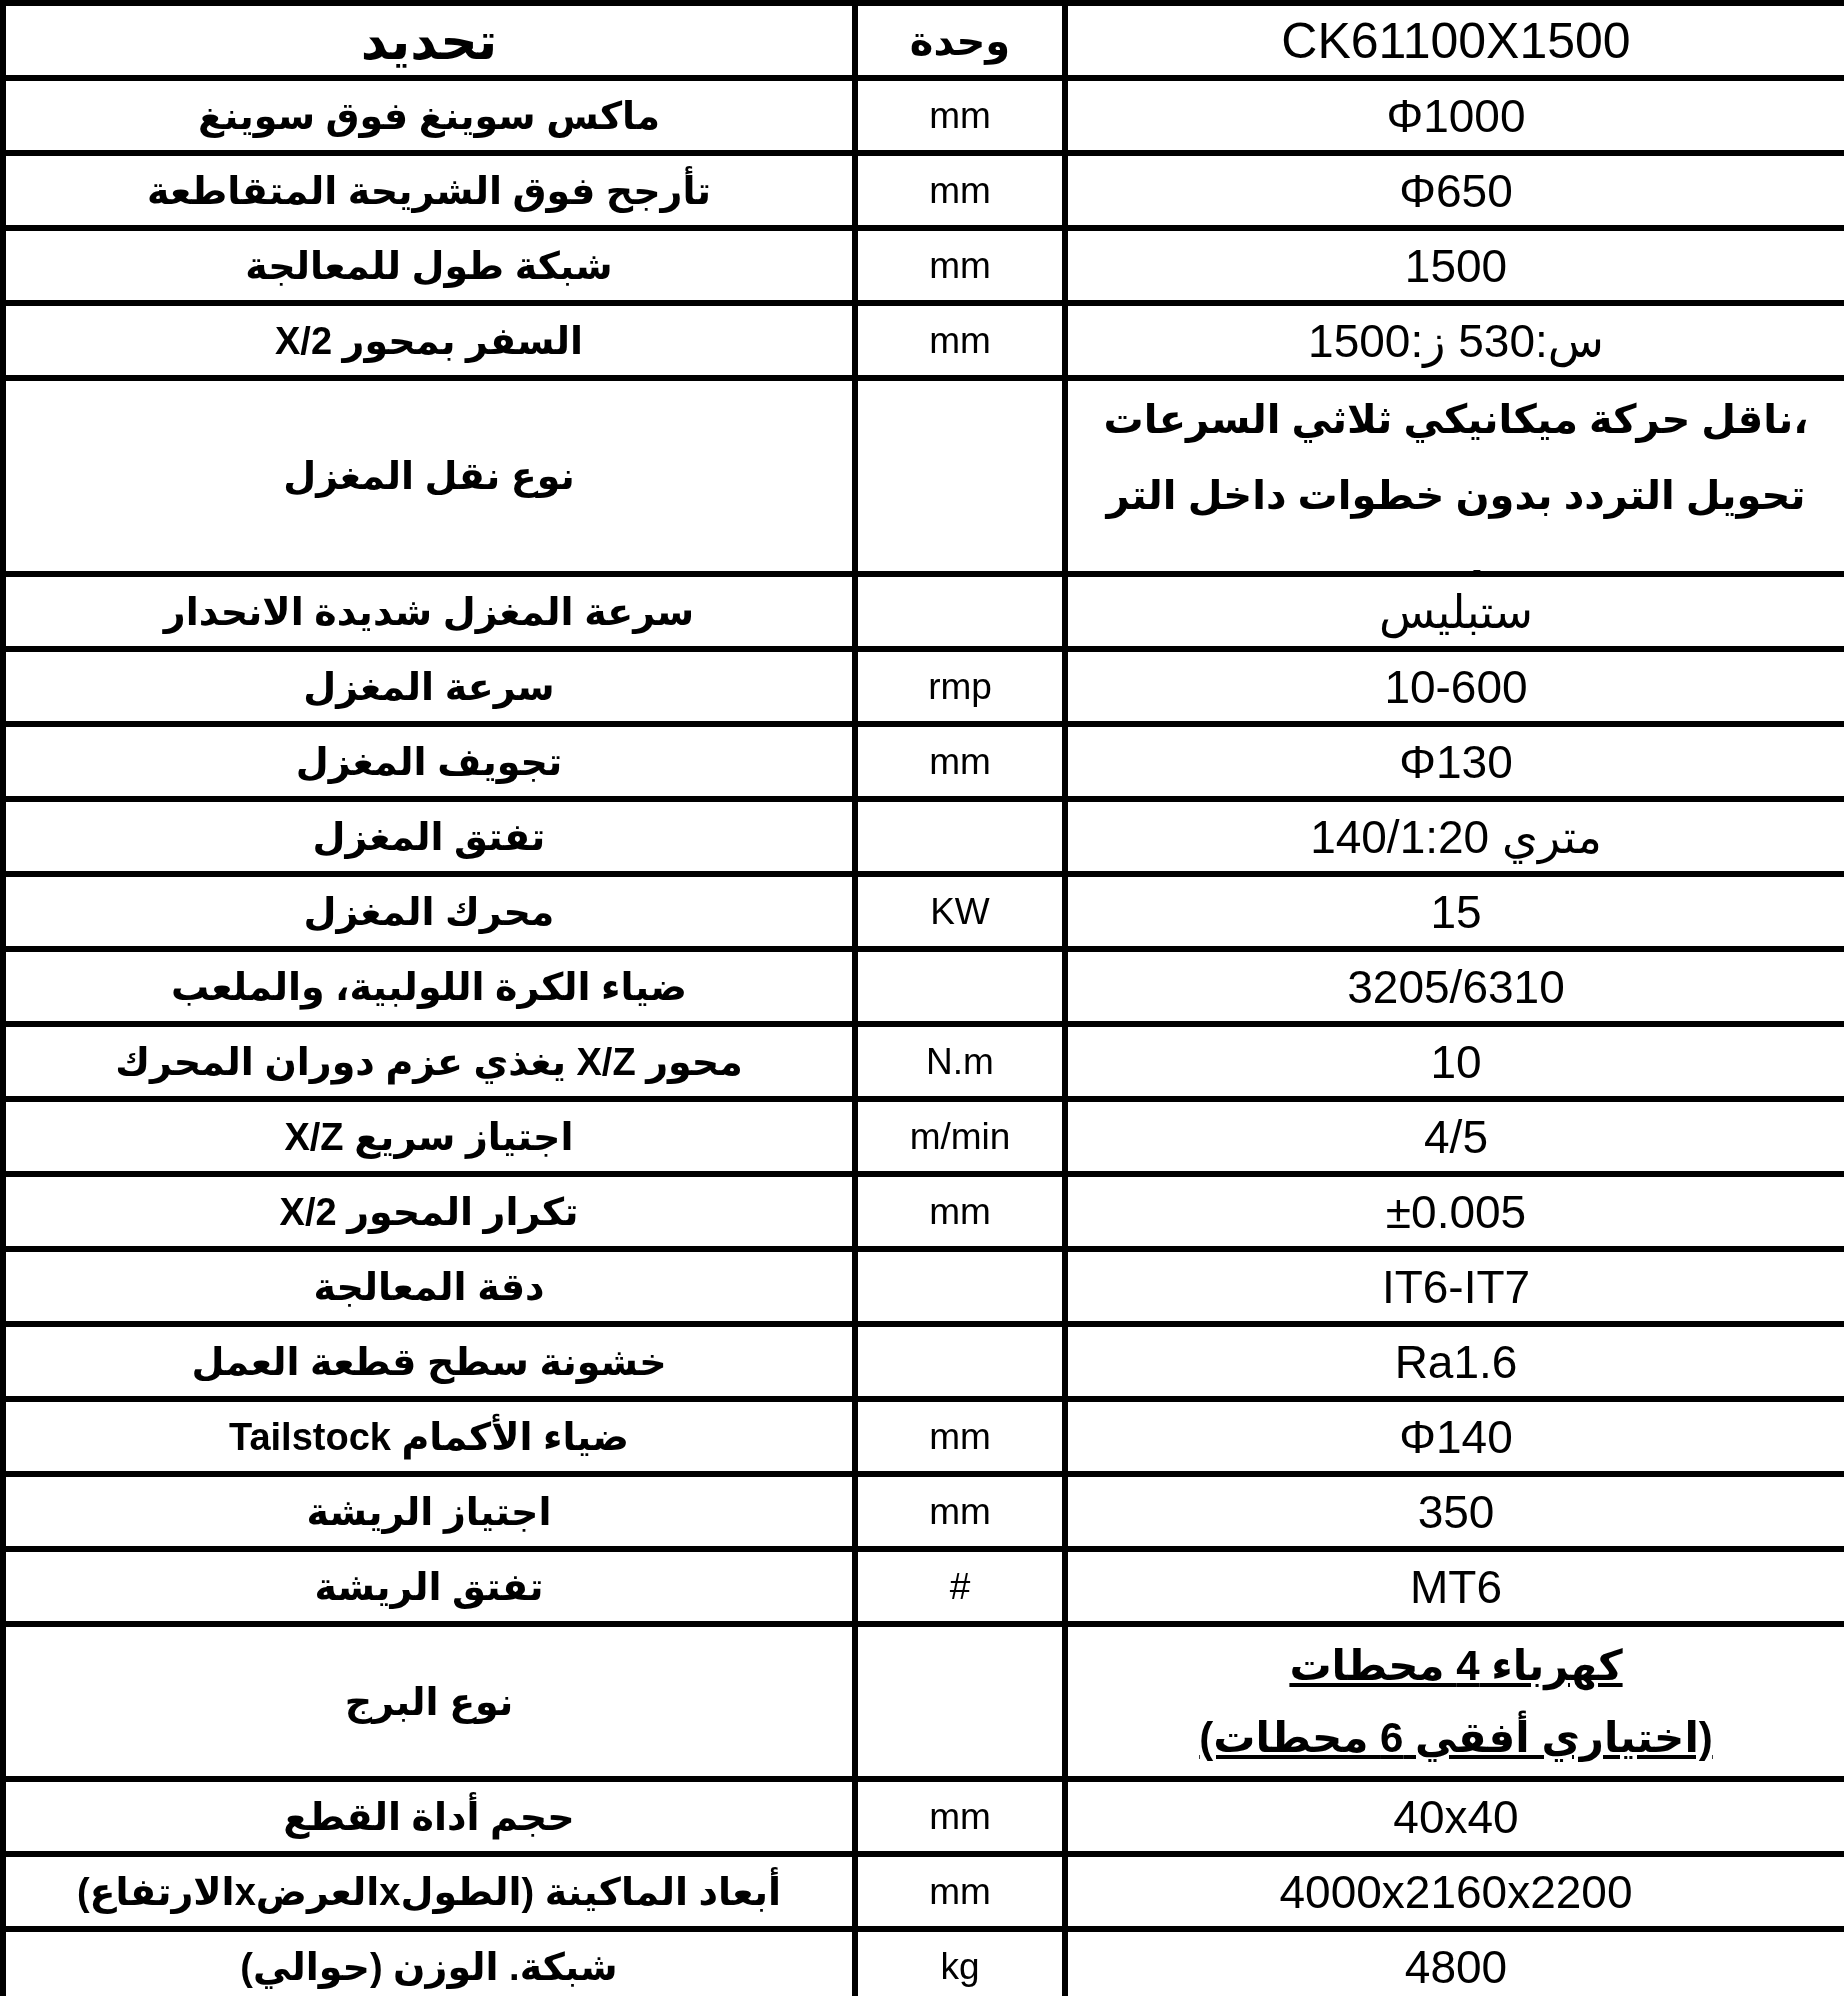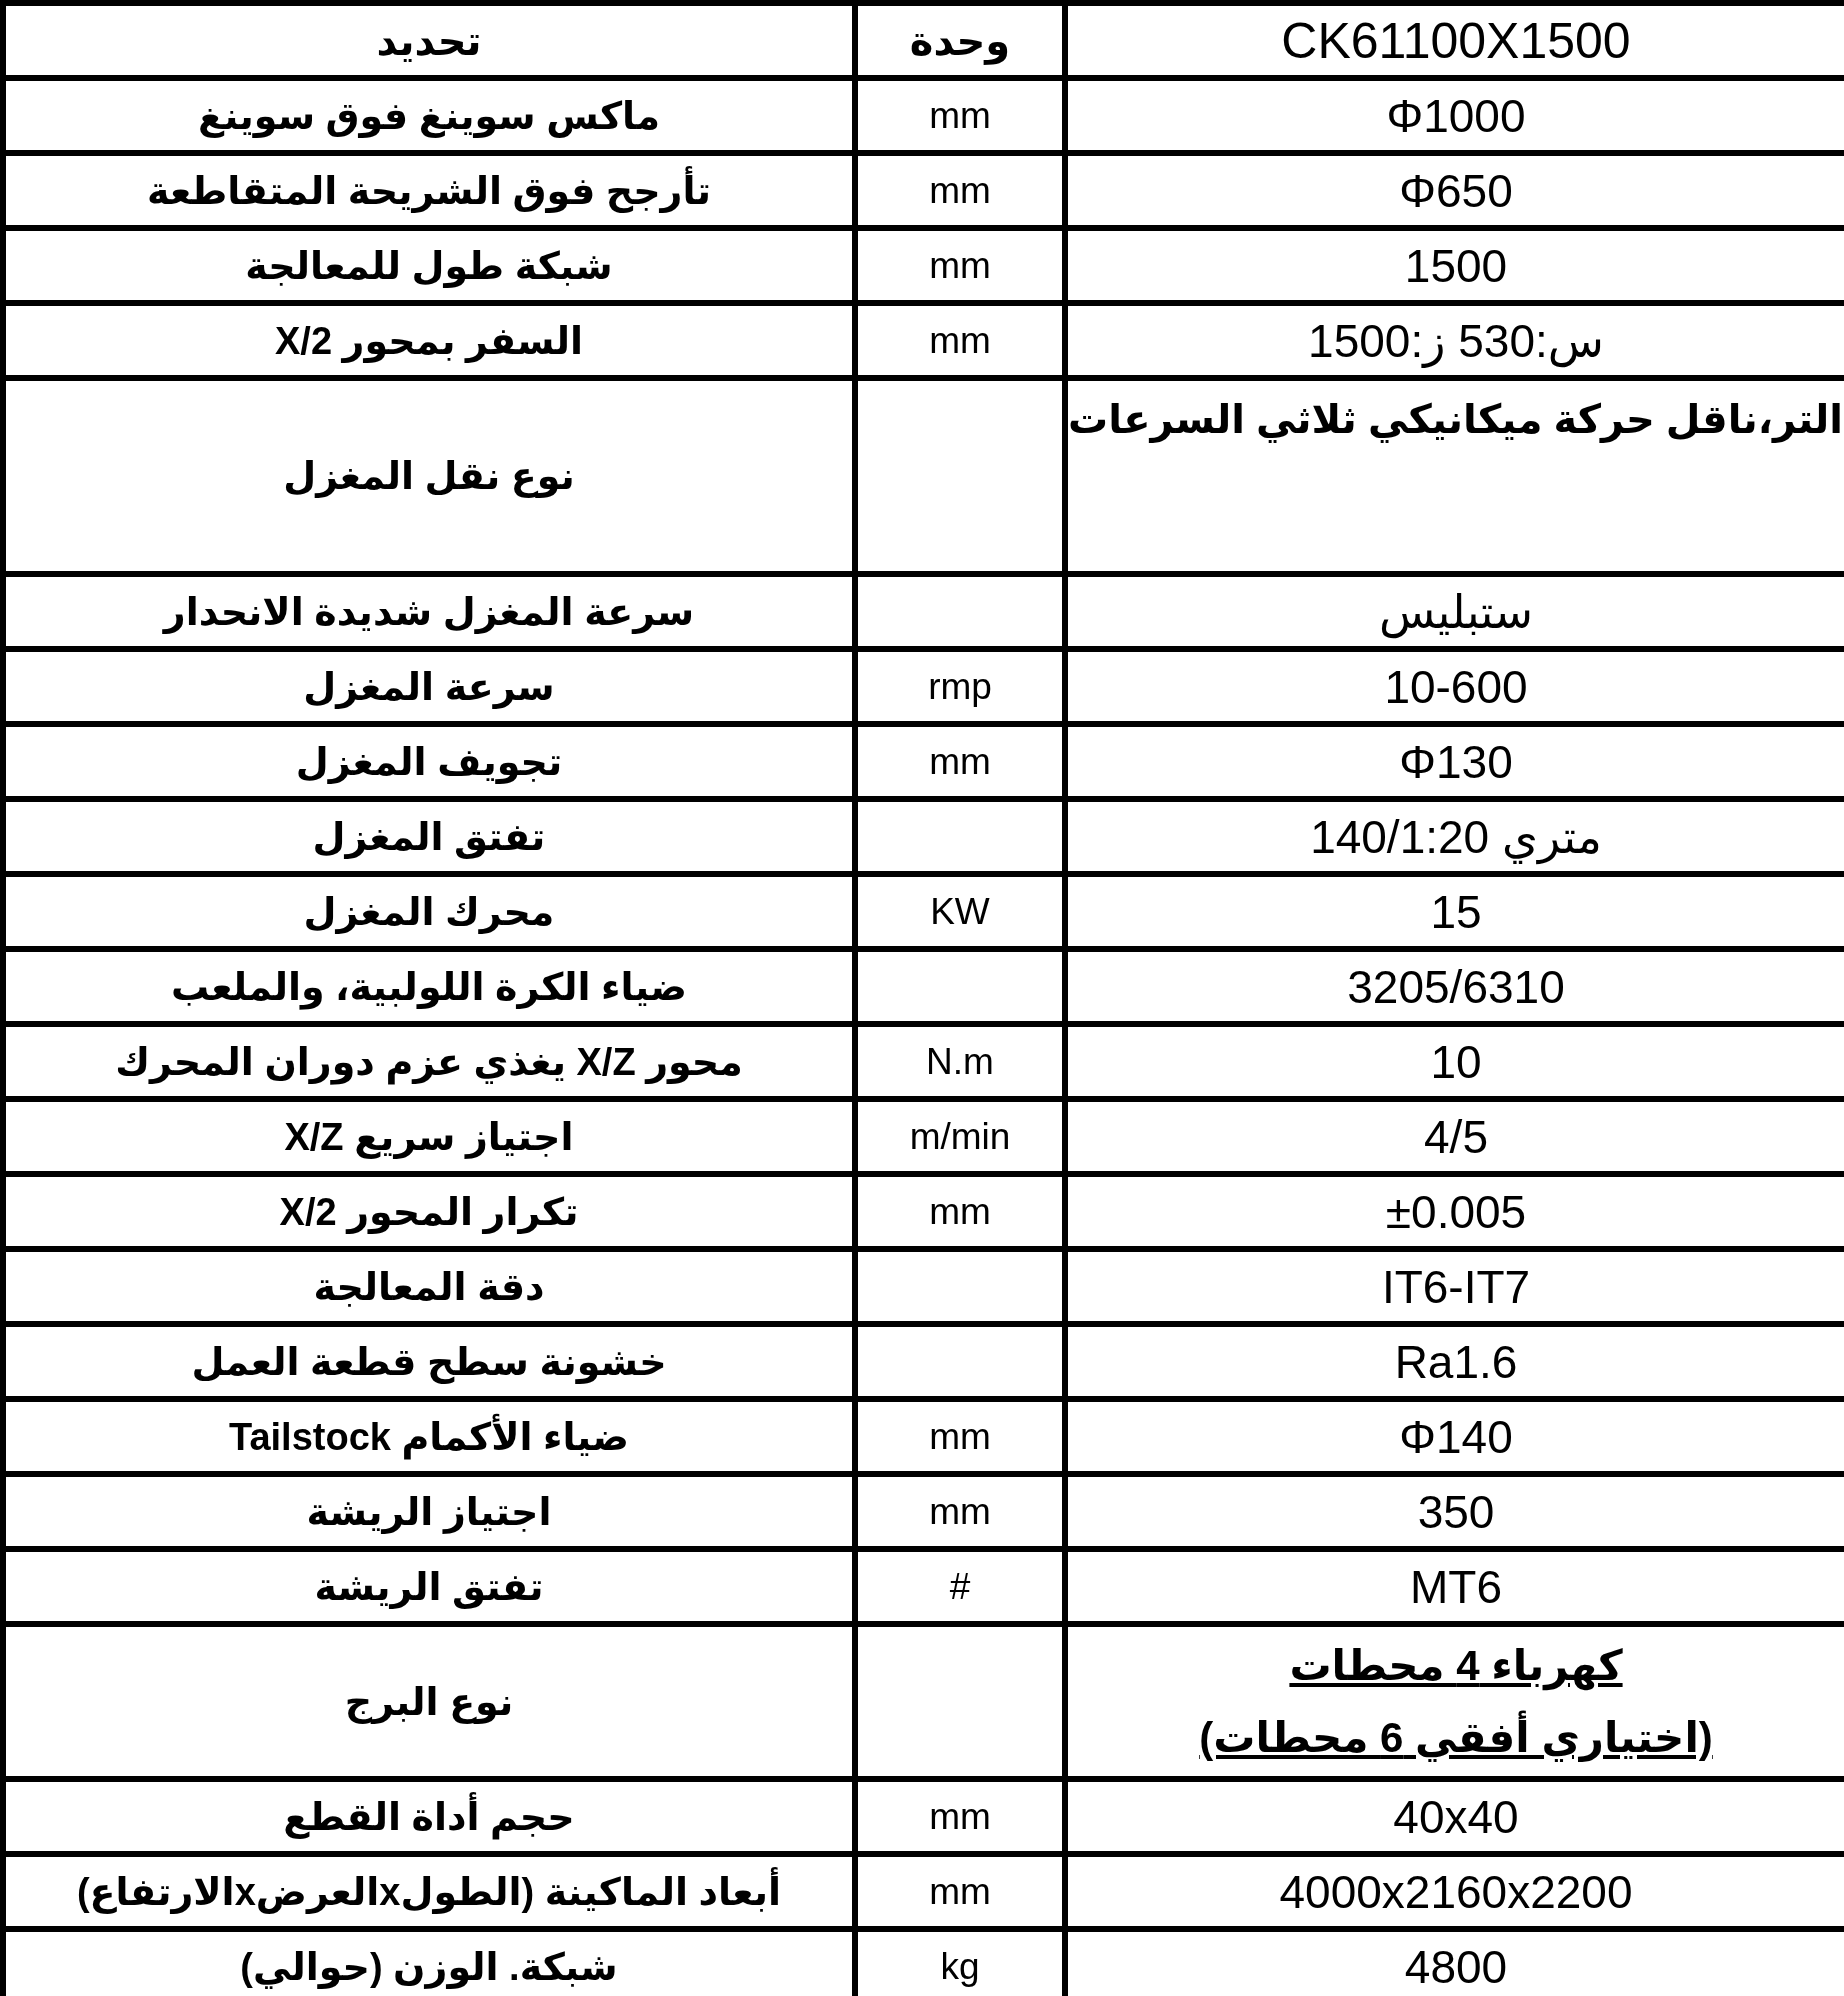--- a/index.html
+++ b/index.html
@@ -18,37 +18,38 @@
   th,td{
     border:6px solid #000000;
     padding:0;
     text-align:center;
     vertical-align:middle;
     overflow:hidden;
   }
   tr{height:75px;}
   tr.tall3{height:192px;}
   tr.tall2{height:155px;}
-  th.h-spec{font-size:40px;font-weight:bold;}
+  th.h-spec{font-size:52px;font-weight:bold;}
   th.h-unit{font-size:40px;font-weight:bold;}
   th.h-model{font-size:50px;font-weight:normal;}
   td.spec-cell{
     font-size:38px;
     font-weight:bold;
     white-space:nowrap;
     direction:rtl;
   }
   td.unit-cell{font-size:37px;direction:ltr;}
   td.value-cell{font-size:46px;}
   td.value-cell .val{direction:ltr;}
   td.value-cell .val.ar{font-weight:normal;direction:rtl;}
   .clip-box{
     height:190px;
     overflow:hidden;
     display:flex;
+    flex-direction:column;
     justify-content:flex-start;
   }
   .clip-box .value-line{line-height:76px;font-size:40px;flex:0 0 auto;}
   .two-box .value-line{line-height:72px;font-size:42px;text-decoration:underline;}
   .value-line.ar{font-weight:bold;direction:rtl;}
 </style>
 </head>
 <body>
 
 <div class="page">

